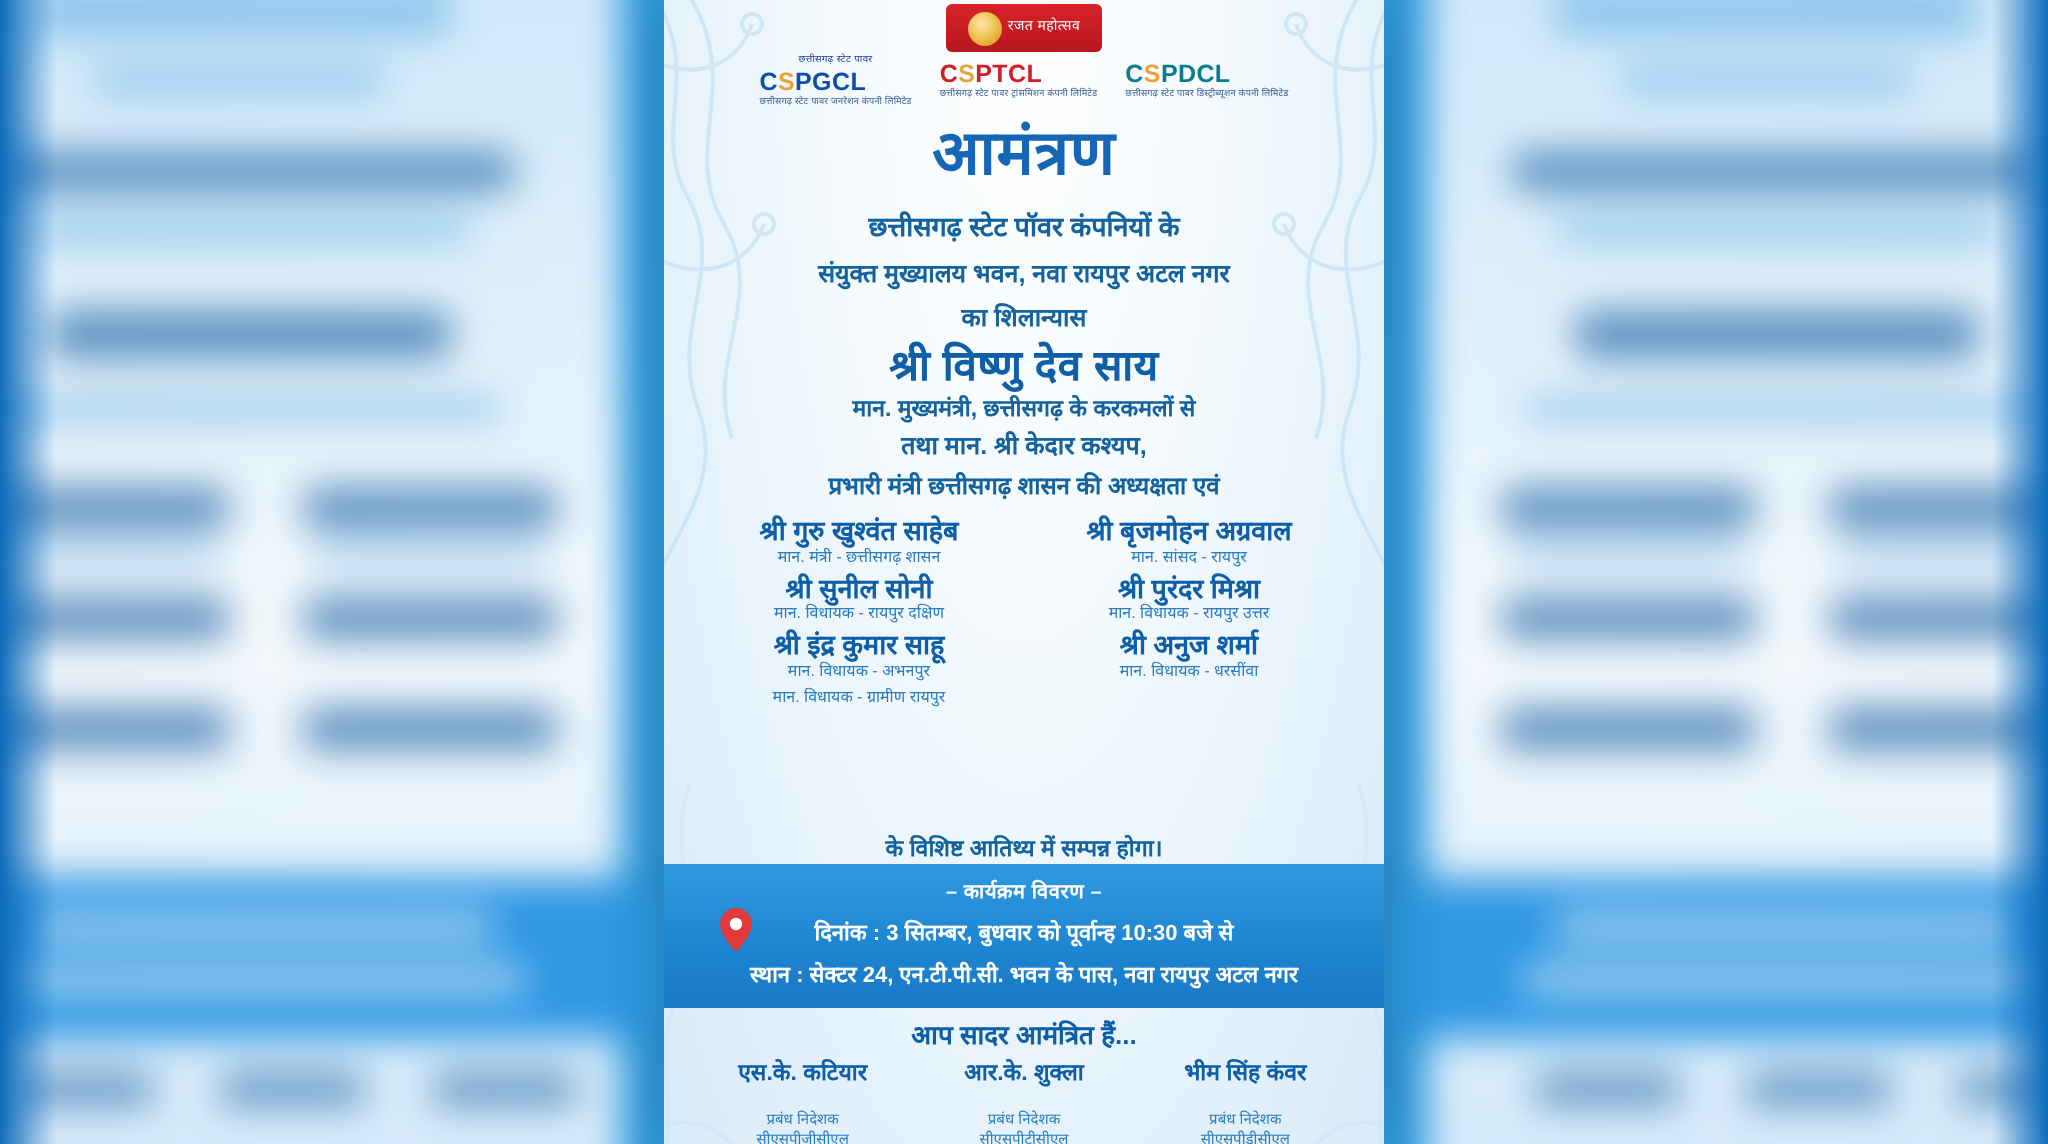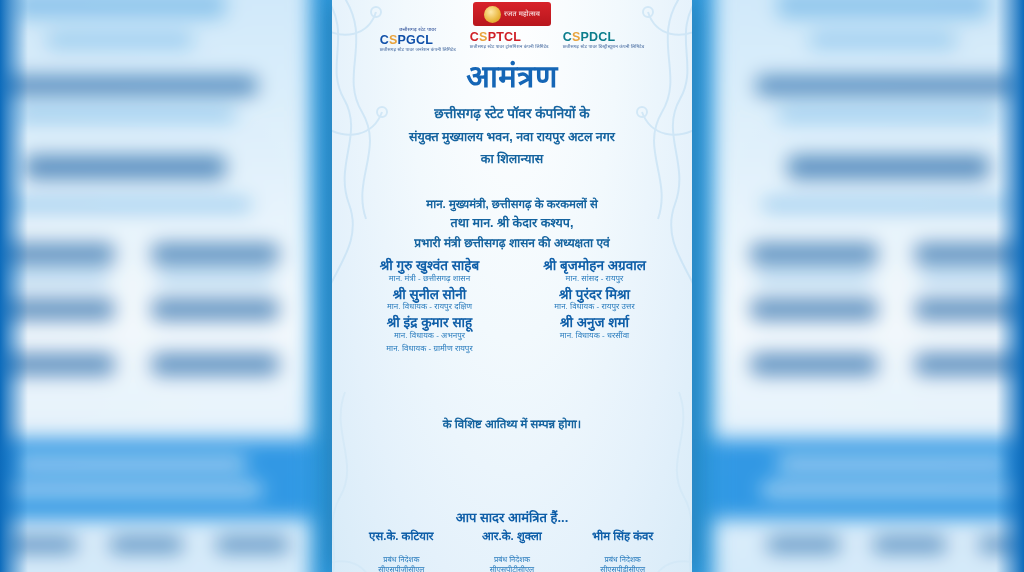--- a/index.html
+++ b/index.html
@@ -368,20 +368,21 @@
         <span><span class="teal">C</span><span class="swoosh">S</span><span class="teal">PDCL</span></span>
         <span class="logo-sub">छत्तीसगढ़ स्टेट पावर डिस्ट्रीब्यूशन कंपनी लिमिटेड</span>
       </div>
     </div>
 
     <div class="title-aamantran">आमंत्रण</div>
 
     <div class="blk l2">संयुक्त मुख्यालय भवन, नवा रायपुर अटल नगर</div>
     <div class="blk l1">छत्तीसगढ़ स्टेट पॉवर कंपनियों के</div>
     <div class="blk l3">का शिलान्यास</div>
+    <div class="blk chief">श्री विष्णु देव साय</div>
     <div class="blk l4">मान. मुख्यमंत्री, छत्तीसगढ़ के करकमलों से</div>
     <div class="blk l5">तथा मान. श्री केदार कश्यप,</div>
     <div class="blk l6">प्रभारी मंत्री छत्तीसगढ़ शासन की अध्यक्षता एवं</div>
 
     <div class="guests">
       <div class="guest">
         <div class="gname">श्री गुरु खुश्वंत साहेब</div>
         <div class="gdesig">मान. मंत्री  -  छत्तीसगढ़ शासन</div>
       </div>
       <div class="guest">
@@ -404,20 +405,29 @@
         <div class="gname">श्री अनुज शर्मा</div>
         <div class="gdesig">मान. विधायक  -  धरसींवा</div>
       </div>
       <div class="guest">
         <div class="gdesig">मान. विधायक  -  ग्रामीण रायपुर</div>
       </div>
     </div>
 
     <div class="blk l7">के विशिष्ट आतिथ्य में सम्पन्न होगा।</div>
 
+    <div class="band">
+      <svg class="pin" viewBox="0 0 16 22">
+        <path d="M8,0 C3.6,0 0,3.6 0,8 C0,14 8,22 8,22 C8,22 16,14 16,8 C16,3.6 12.4,0 8,0 Z" fill="#e03a3a"></path>
+        <circle cx="8" cy="8" r="3.1" fill="#ffffff"></circle>
+      </svg>
+      <div class="bt">– कार्यक्रम विवरण –</div>
+      <div class="b1">दिनांक : 3 सितम्बर, बुधवार को पूर्वान्ह 10:30 बजे से</div>
+      <div class="b2">स्थान : सेक्टर 24, एन.टी.पी.सी. भवन के पास, नवा रायपुर अटल नगर</div>
+    </div>
 
     <div class="blk l8">आप सादर आमंत्रित हैं...</div>
 
     <div class="signers">
       <div class="signer">
         <div class="sname">एस.के. कटियार</div>
         <div class="sdesig" style="white-space:pre-line">प्रबंध निदेशक
 सीएसपीजीसीएल</div>
       </div>
       <div class="signer">

